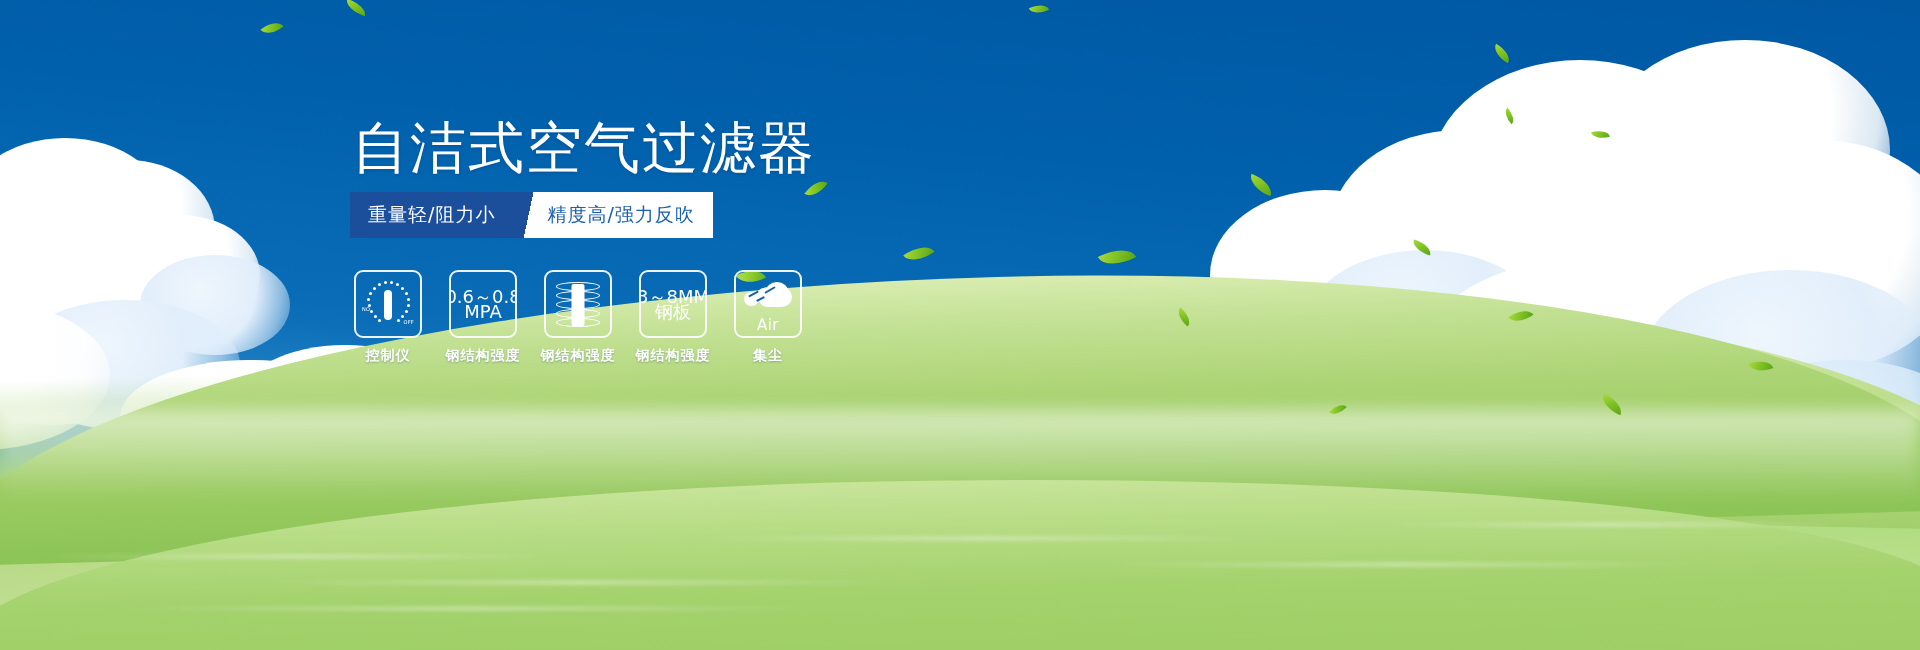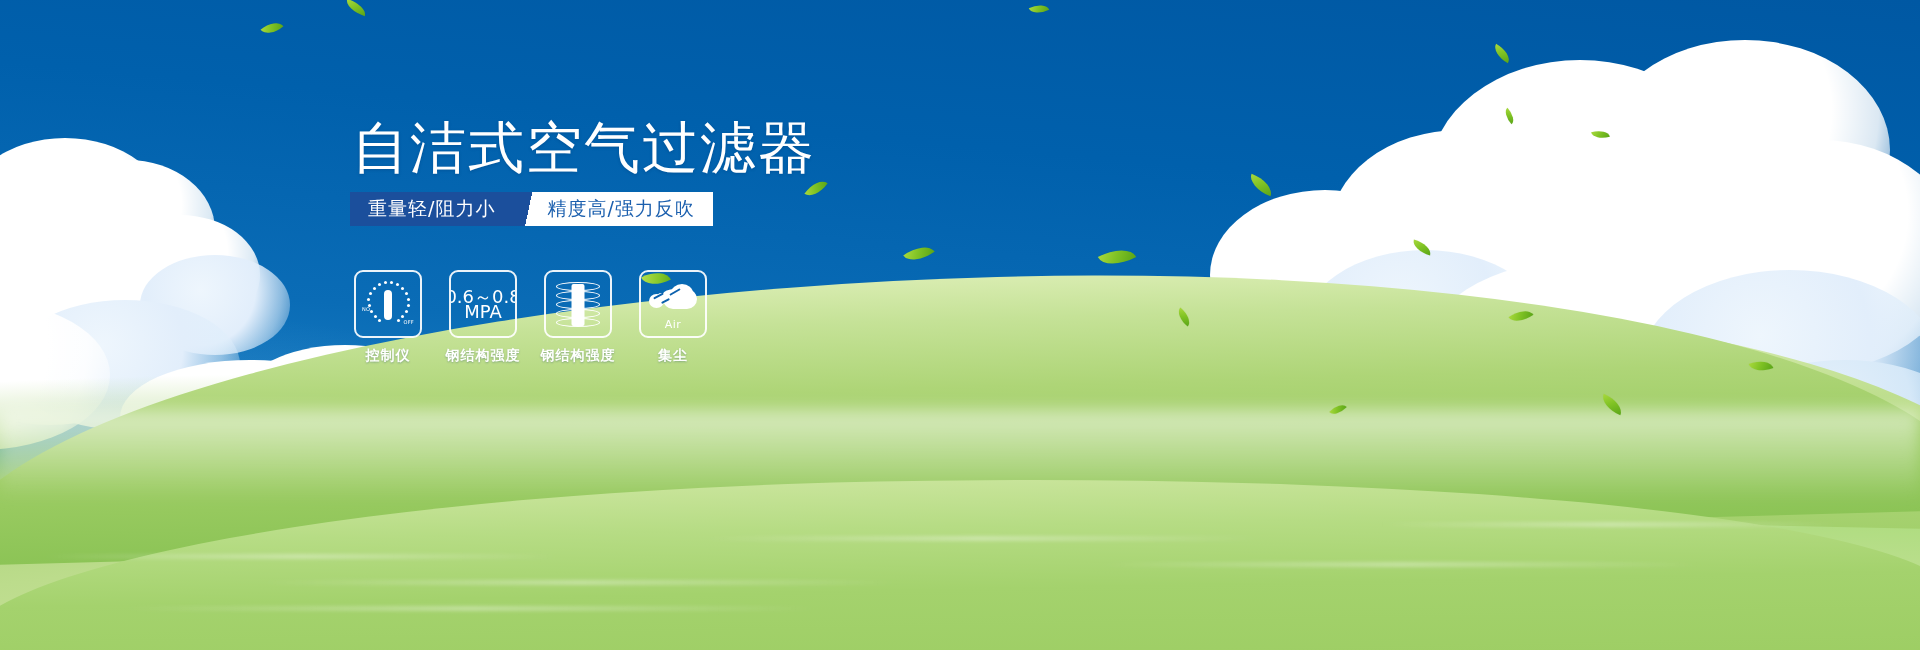--- a/index.html
+++ b/index.html
@@ -86,21 +86,21 @@
     font-size:56px;line-height:66px;
     letter-spacing:2px;
     color:#ffffff;
     font-weight:400;
     white-space:nowrap;
     text-shadow:0 1px 3px rgba(0,40,90,.25);
   }
 
   .badges{
     position:absolute;left:350px;top:192px;
-    display:flex;align-items:stretch;height:34px;
+    display:flex;align-items:stretch;height:46px;
   }
   .badge-blue{
     background:#1b4f9c;
     color:#ffffff;
     font-size:19px;
     letter-spacing:1px;
     display:flex;align-items:center;
     padding:0 22px 0 18px;
     white-space:nowrap;
   }
@@ -181,21 +181,21 @@
   .airicon .c4{position:absolute;left:2px;bottom:9px;width:15px;height:14px;background:#fff;border-radius:50%;}
   .airicon .c5{position:absolute;left:9px;bottom:14px;width:11px;height:10px;background:#fff;border-radius:50%;}
   .airicon .slash{
     position:absolute;background:#0d62ad;border-radius:2px;
   }
   .airicon .leafy{
     position:absolute;left:-4px;top:-6px;width:26px;height:15px;
     background:linear-gradient(120deg,#b4e04a 0%,#86c82c 60%,#62b01c 100%);
     border-radius:0 100% 0 100%;transform:rotate(-26deg);
   }
-  .airtext{font-size:11px;margin-top:1px;letter-spacing:.5px;text-align:right;}
+  .airtext{font-size:15px;margin-top:1px;letter-spacing:.5px;text-align:right;}
 </style>
 </head>
 <body>
 
 <div id="banner">
 
   <div class="sky"></div>
 
   <div class="cgroup">
     <div class="puff" style="left:-120px;top:168px;width:300px;height:210px;"></div>
@@ -327,20 +327,27 @@
             <div class="ring" style="top:10px;"></div>
             <div class="ring" style="top:19px;"></div>
             <div class="ring" style="top:28px;"></div>
             <div class="ring" style="top:37px;"></div>
             <div class="core"></div>
           </div>
         </div>
         <div class="flabel">钢结构强度</div>
       </div>
 
+      <div class="feature">
+        <div class="fbox">
+          <div class="ftext">3～8MM</div>
+          <div class="ftext">钢板</div>
+        </div>
+        <div class="flabel">钢结构强度</div>
+      </div>
 
       <div class="feature">
         <div class="fbox">
           <div class="airicon">
             <div class="leafy"></div>
             <div class="c1"></div>
             <div class="c2"></div>
             <div class="c3"></div>
             <div class="c4"></div>
             <div class="c5"></div>

